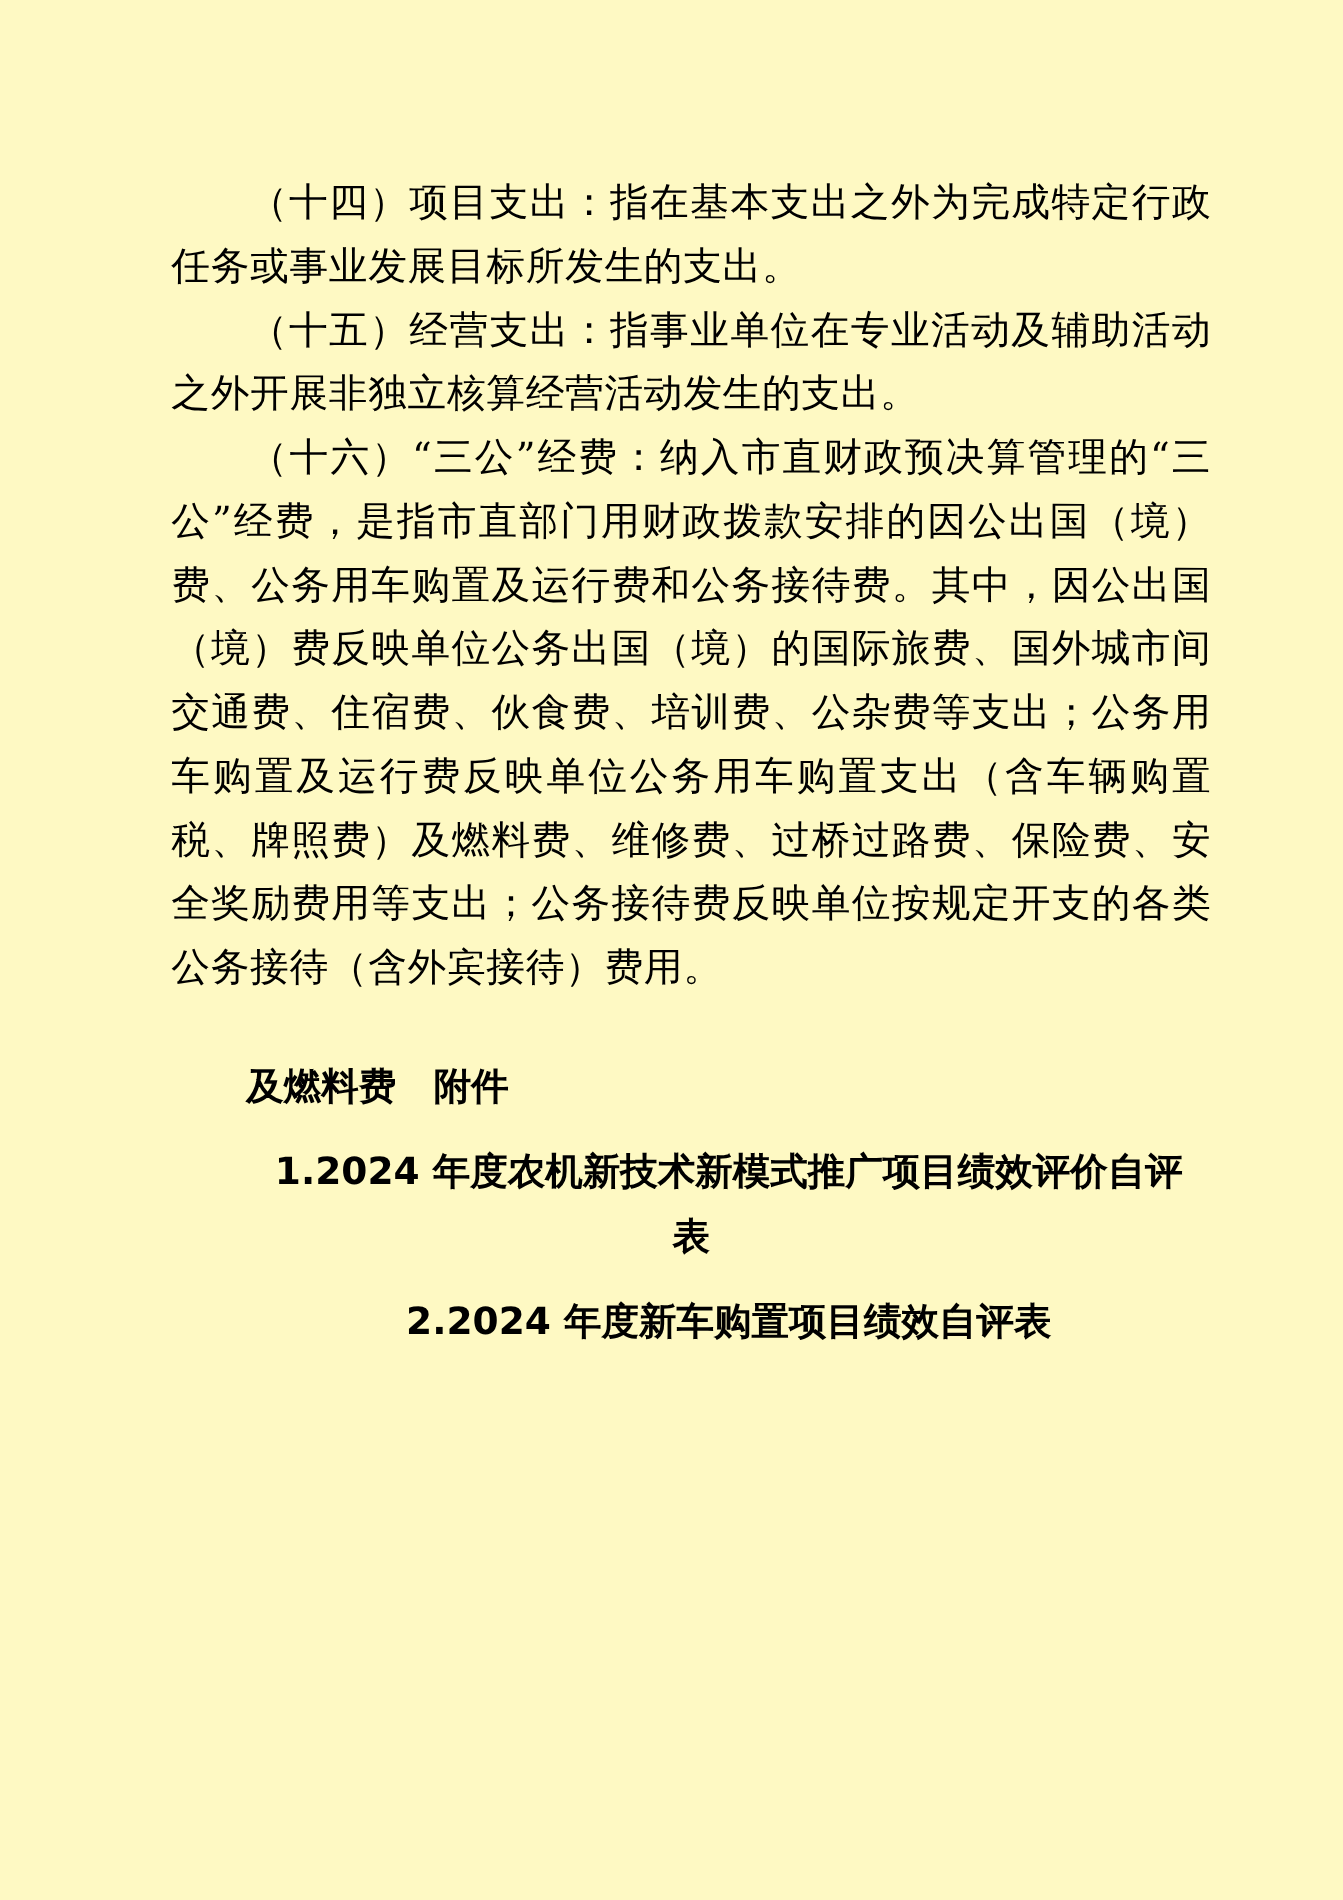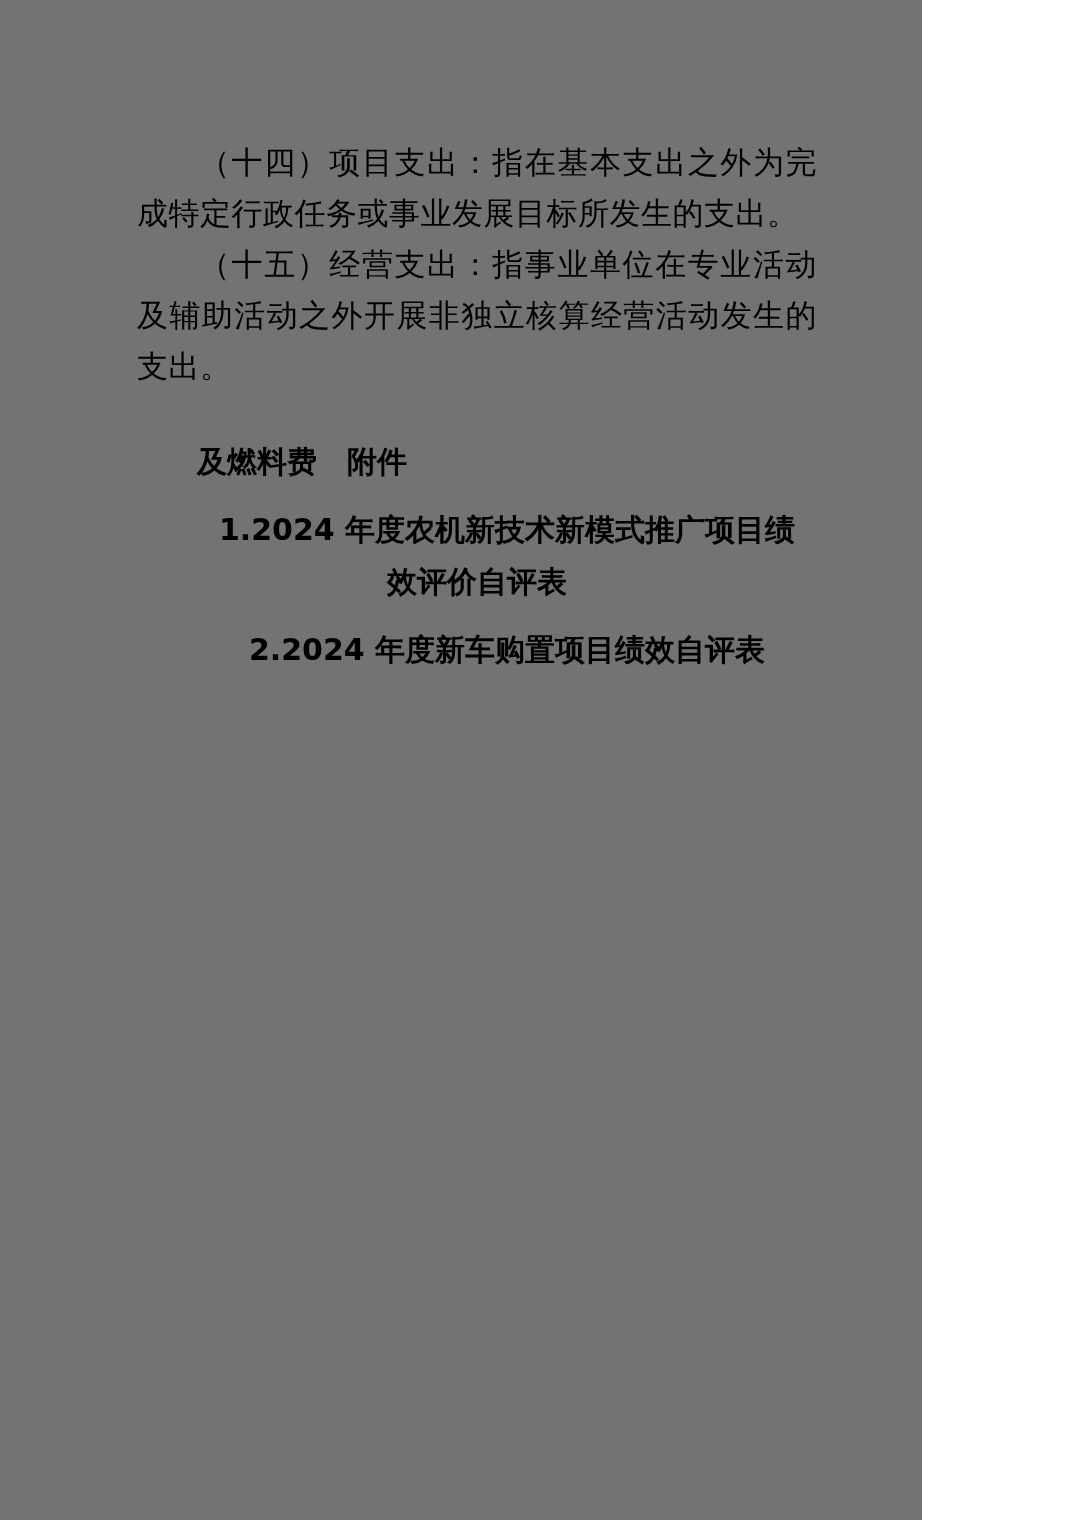--- a/index.html
+++ b/index.html
@@ -3,23 +3,23 @@
 <meta charset="utf-8">
 <style>
   * { box-sizing: border-box; }
   html, body {
     margin: 0;
     padding: 0;
     background: #ffffff;
   }
   .page {
     position: relative;
-    width: 922px;
+    width: 1074px;
     height: 1520px;
-    background: #737373;
+    background: #fef9c3;
     color: #000000;
     overflow: hidden;
     font-family: "DejaVu Serif", serif;
   }
   .content {
     padding: 137px 105px 0 137px;
   }
   p.body-para {
     margin: 0;
     font-size: 31px;
@@ -53,20 +53,21 @@
 </head>
 <body>
 
 <div class="page">
   <div class="content">
 
     <p class="body-para">（十四）项目支出：指在基本支出之外为完成特定行政任务或事业发展目标所发生的支出。</p>
 
     <p class="body-para">（十五）经营支出：指事业单位在专业活动及辅助活动之外开展非独立核算经营活动发生的支出。</p>
 
+    <p class="body-para">（十六）“三公”经费：纳入市直财政预决算管理的“三公”经费，是指市直部门用财政拨款安排的因公出国（境）费、公务用车购置及运行费和公务接待费。其中，因公出国（境）费反映单位公务出国（境）的国际旅费、国外城市间交通费、住宿费、伙食费、培训费、公杂费等支出；公务用车购置及运行费反映单位公务用车购置支出（含车辆购置税、牌照费）及燃料费、维修费、过桥过路费、保险费、安全奖励费用等支出；公务接待费反映单位按规定开支的各类公务接待（含外宾接待）费用。</p>
 
 
 
     <h2 class="section-heading">及燃料费　附件</h2>
 
     <p class="attachment-line">1.2024 年度农机新技术新模式推广项目绩效评价自评表</p>
 
     <p class="attachment-line">2.2024 年度新车购置项目绩效自评表</p>
 
   </div>

